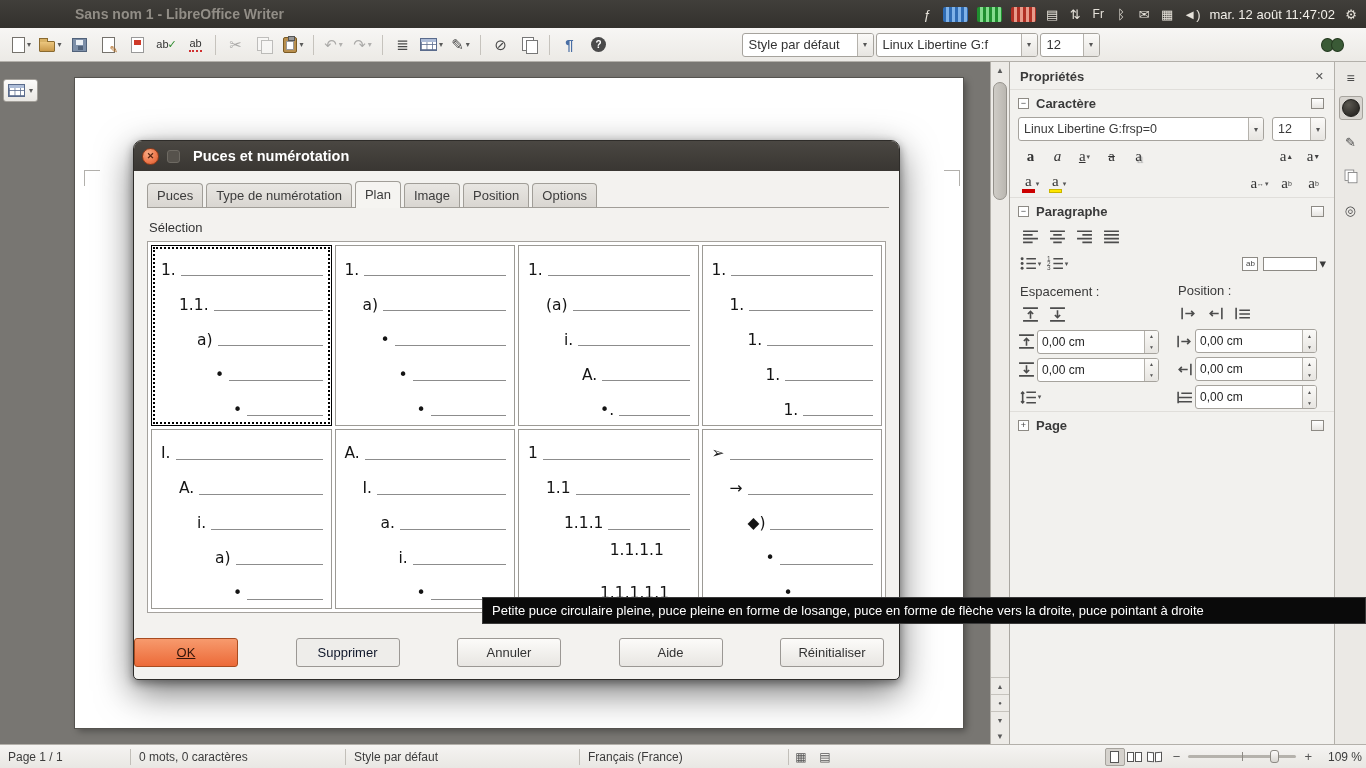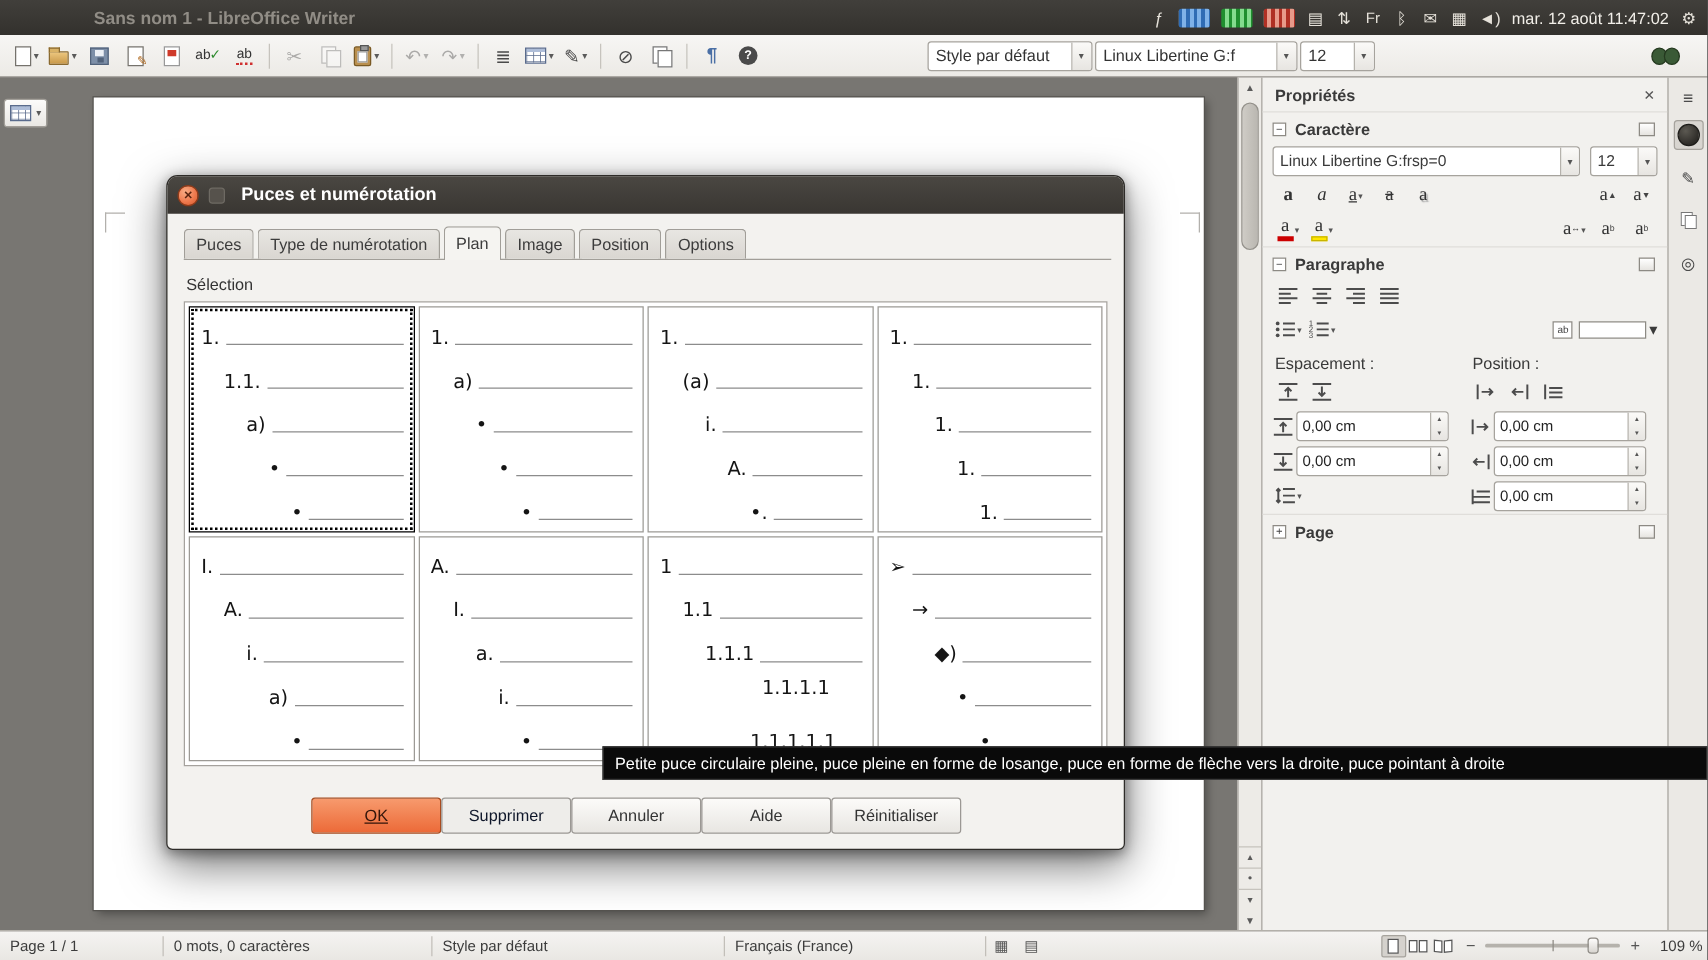--- a/index.html
+++ b/index.html
@@ -106,21 +106,21 @@
   .cbar{display:block;width:13px;height:4px;margin-top:0px}
   .cbar.red{background:#cc0000}
   .cbar.yel{background:#ffe600;border:1px solid #c8b400}
   .sic{width:17px;height:15px}
   .sic path{stroke:#4c4c4c;stroke-width:1.5;fill:none}
   .sic circle{fill:#4c4c4c}
   .sic text{font-size:6px;fill:#4c4c4c;font-family:"Liberation Sans",sans-serif}
   .abbox{width:16px;height:14px;border:1px solid #8d8a84;font-size:8px;display:flex;align-items:center;justify-content:center;background:#fff;color:#444}
   .well{width:54px;height:14px;border:1px solid #8d8a84;background:#fff;margin-left:3px}
   .sb-lab{padding:6px 8px 2px 10px;font-size:13px;color:#3a3a3a}
-  .cols{display:flex;align-items:flex-start}
+  .cols{display:flex;align-items:center}
   .col-l{width:158px}
   .col-r{flex:1}
   .spin{display:flex;height:24px;border:1px solid #a6a39d;background:#fff;border-radius:3px;flex:1;align-items:center;overflow:hidden;max-width:122px}
   .spin .val{flex:1;font-size:12px;padding-left:4px;color:#222;white-space:nowrap}
   .spin .steps{width:14px;align-self:stretch;border-left:1px solid #b5b2ac;display:flex;flex-direction:column;background:linear-gradient(#fbfaf8,#e7e5e1)}
   .spin .steps i{flex:1;display:flex;align-items:center;justify-content:center;font-size:5px;color:#555}
 
   
   #deckbar{position:absolute;left:1334px;top:62px;width:32px;height:682px;background:#ebe9e5;border-left:1px solid #b3b0aa;display:flex;flex-direction:column;align-items:center;padding-top:8px;gap:10px}
   .dkmenu{font-size:14px;color:#4a4a4a}
@@ -159,21 +159,21 @@
   .tab{padding:4px 9px 4px;font-size:13px;color:#3c3c3c;background:linear-gradient(#e8e6e2,#d9d6d1);border:1px solid #a19e98;border-bottom:none;border-radius:4px 4px 0 0;margin-bottom:0}
   .tab.active{background:#f5f4f1;padding-top:5px;margin-bottom:-1px;padding-bottom:6px}
   .tabline{height:1px;background:#a19e98;margin:0 10px 0 13px;position:relative;z-index:1}
   .sellabel{font-weight:normal;font-size:13px;color:#333;margin:12px 0 6px 15px}
   .outgrid{margin:0 13px;height:372px;border:1px solid #a5a29d;background:#fff;padding:3px;display:grid;grid-template-columns:repeat(4,1fr);grid-template-rows:1fr 1fr;gap:3px}
   .tile{border:1px solid #9c9a95;background:#fff;padding:6px 6px 0 9px;overflow:hidden;position:relative}
   .tile.selected{border:1px solid #000;outline:2px dotted #000;outline-offset:-4px}
   .trow{display:flex;align-items:center;height:35px}
   .trow .lbl{font-size:15.5px;color:#141414;font-family:"DejaVu Sans",sans-serif;white-space:pre}
   .trow .ln{flex:1;height:1px;background:#8c8c8c;margin:0 2px 0 5px;position:relative;top:6px}
-  .btnrow{position:absolute;left:0;right:15px;bottom:12px;display:flex;justify-content:center;gap:0}
+  .btnrow{position:absolute;left:0;right:15px;bottom:12px;display:flex;justify-content:space-between;gap:0}
   .dbtn{min-width:104px;height:29px;padding:0 14px;border:1px solid #9b9894;border-radius:3px;background:linear-gradient(#fcfbf9,#e8e6e2);font-size:13px;color:#333;display:flex;align-items:center;justify-content:center}
   .dbtn.primary{background:linear-gradient(#f79a6d,#ec6a38);border-color:#a84c20;color:#33150a}
   .dbtn.primary .t{text-decoration:underline}
   .dbtn.disabled{color:#0f172a;background:#eeedea}
 
   
   #tooltip{position:absolute;left:482px;top:597px;width:884px;height:27px;background:#0a0a0a;border:1px solid #3a3a3a;color:#fff;font-size:13px;line-height:25px;padding:0 9px;white-space:nowrap;overflow:hidden;z-index:60}
 </style>
 </head>
 <body>

